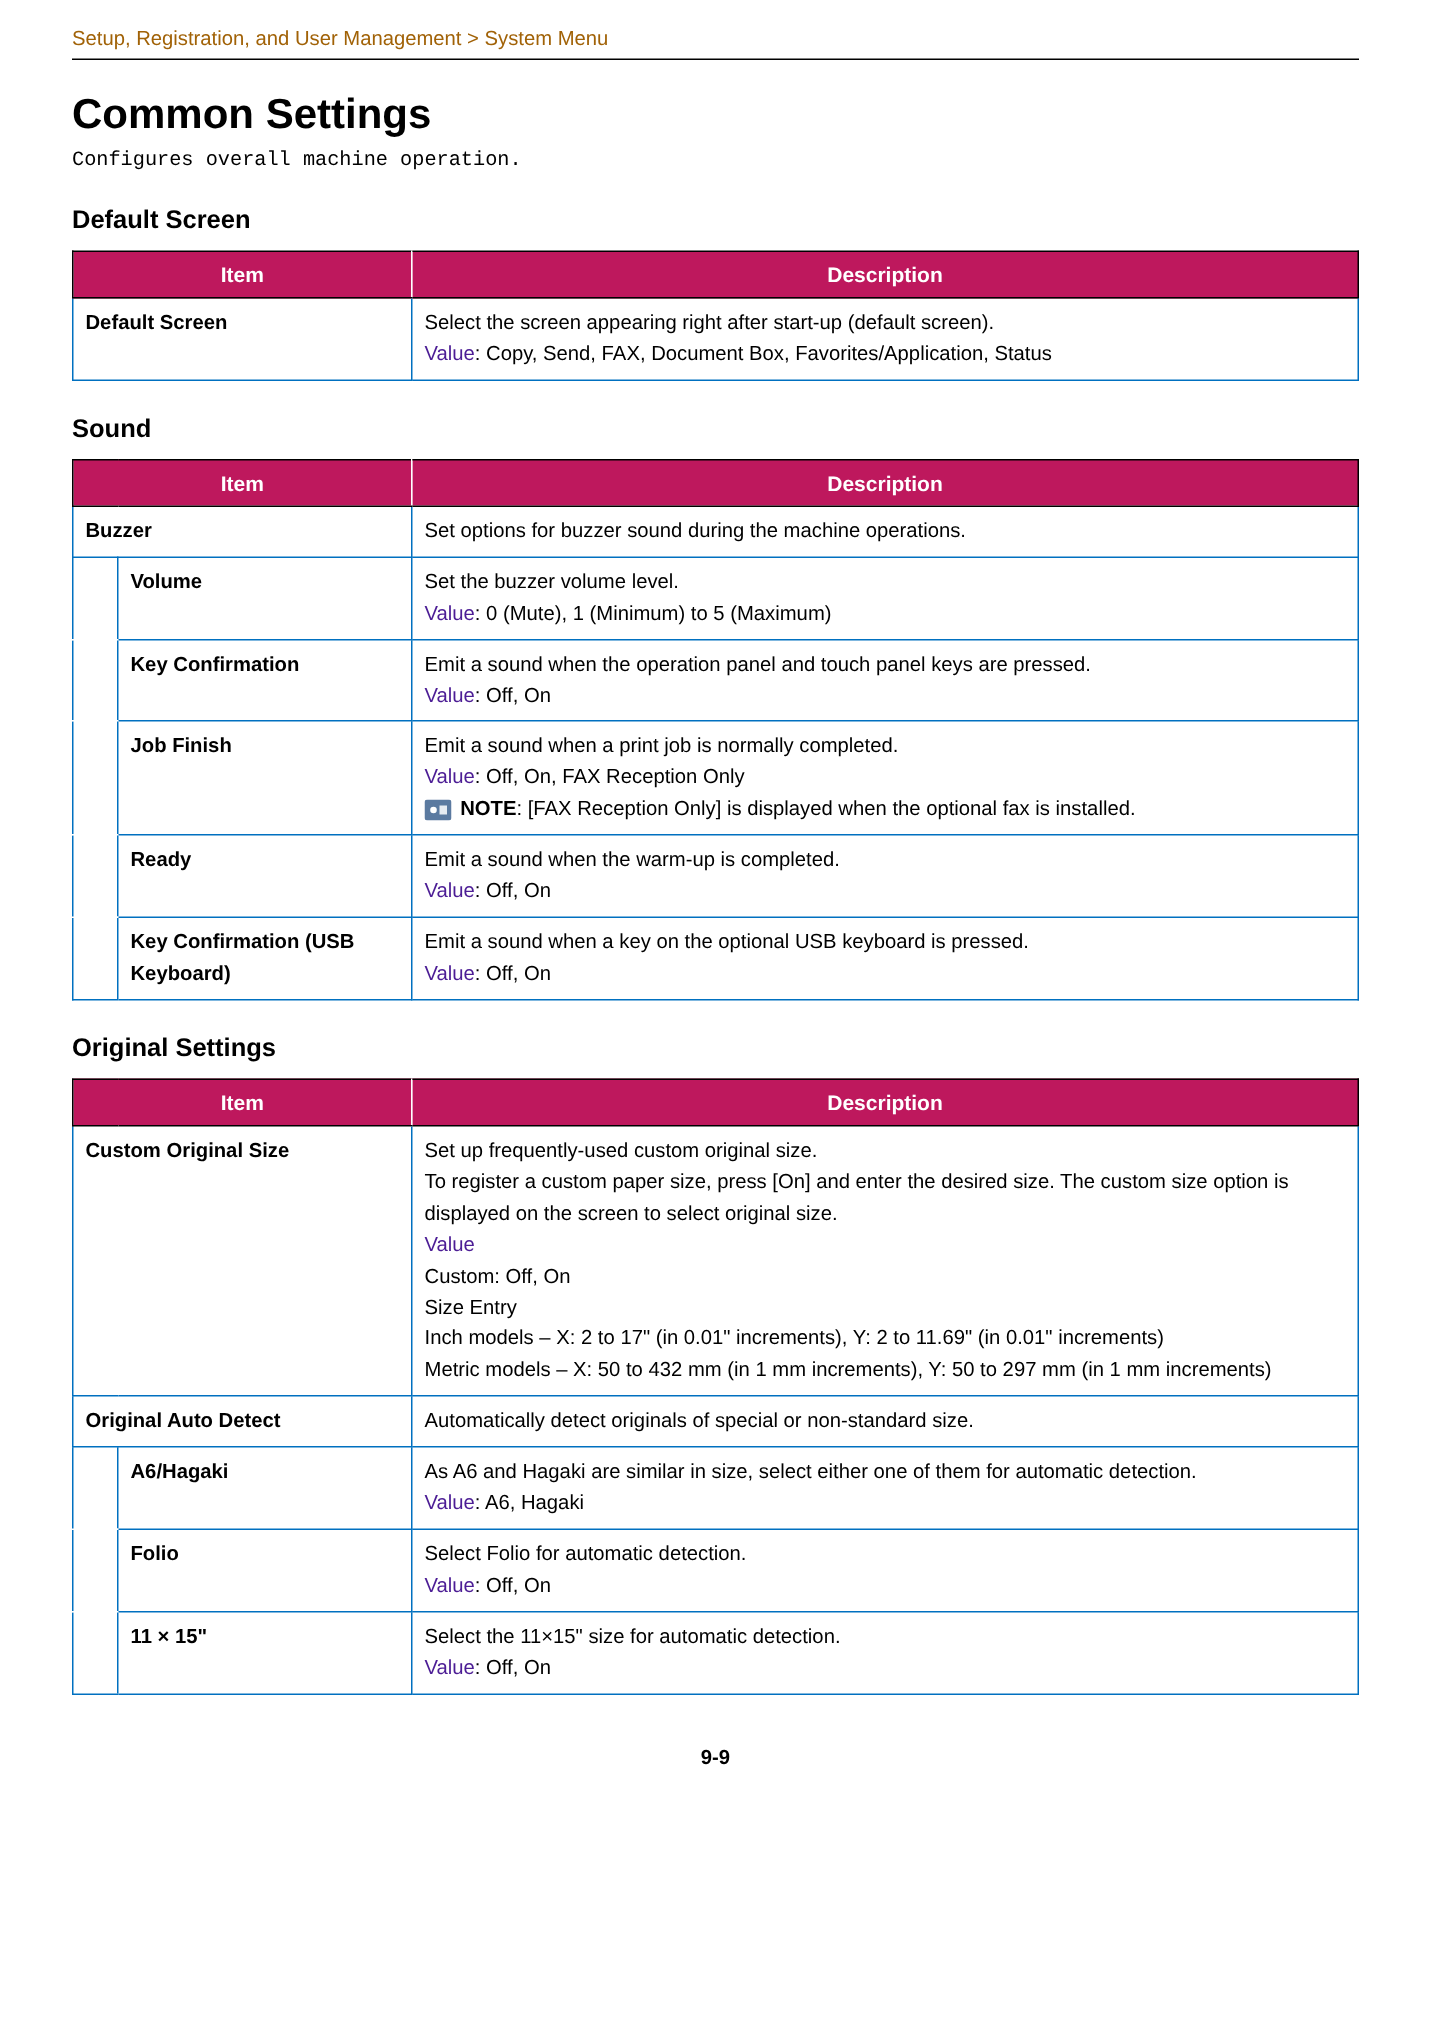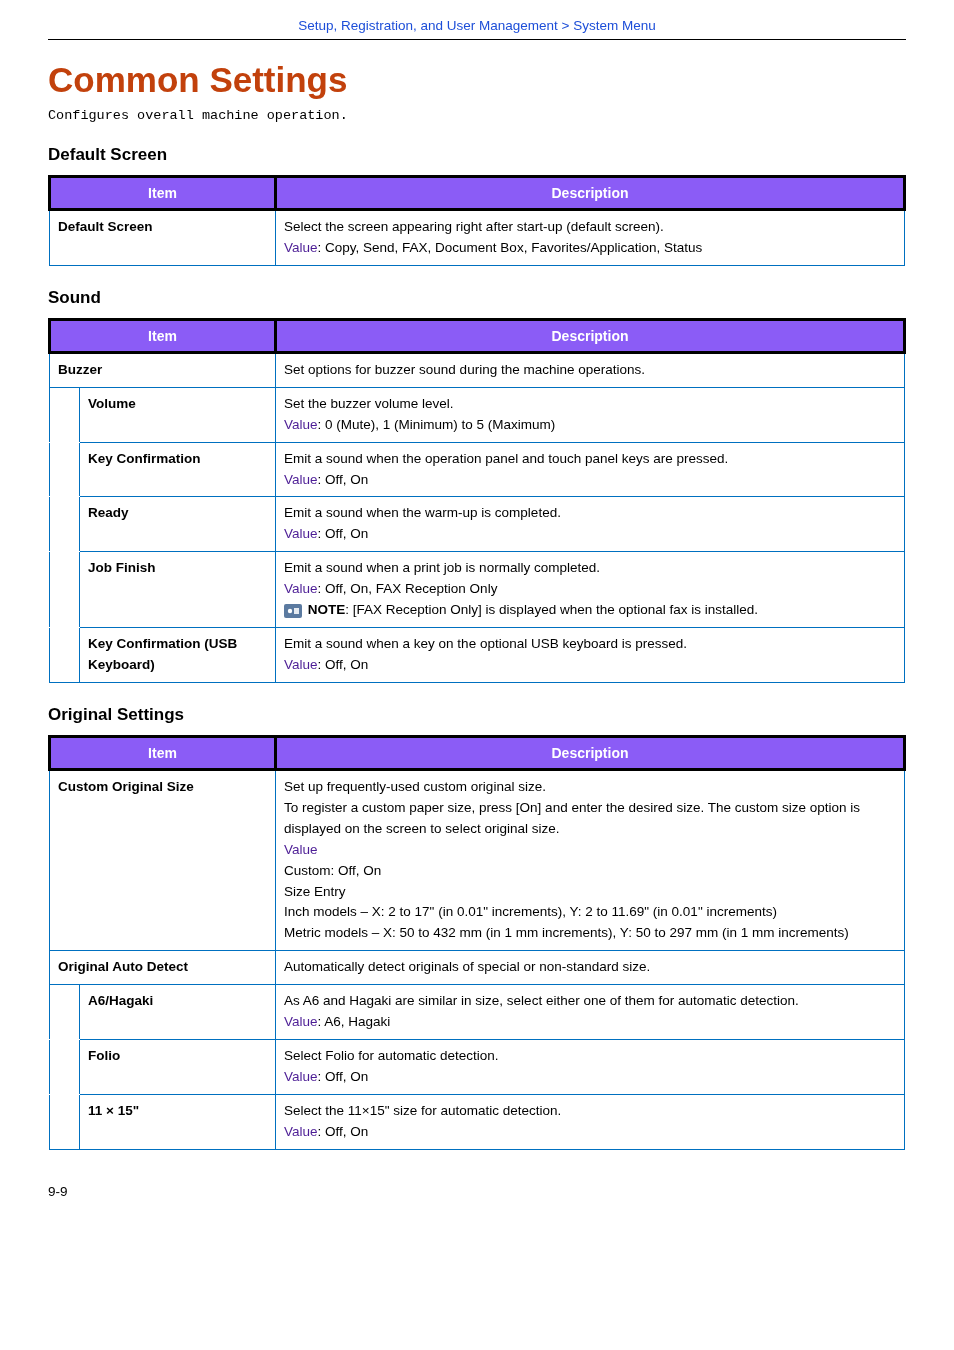--- a/index.html
+++ b/index.html
@@ -9,55 +9,54 @@
     font-size: 13.5px;
     color: #000;
     background: #fff;
     width: 954px;
   }
   .page {
     padding: 18px 48px 40px 48px;
   }
   .breadcrumb {
     font-size: 13.5px;
-    color: #1d4ed8;
+    color: #a16207;
     padding-bottom: 6px;
     border-bottom: 1px solid #000;
     margin-bottom: 20px;
-    text-align: center;
   }
   h1.main-title {
-    color: #c2410c;
-    font-size: 35px;
+    color: #000000;
+    font-size: 28px;
     font-weight: bold;
     margin: 10px 0 8px 0;
   }
   .subtitle {
     margin: 4px 0 20px 0;
     font-family: Liberation Mono, monospace;
   }
   h2.section {
     font-size: 17px;
     font-weight: bold;
     margin: 22px 0 10px 0;
     color: #000;
   }
   table.settings {
     width: 100%;
     border-collapse: collapse;
     table-layout: fixed;
     margin-bottom: 8px;
   }
   table.settings th {
-    background: #8b5cf6;
+    background: #be185d;
     color: #fff;
     font-weight: bold;
     font-size: 14px;
     text-align: center;
-    border: 3px solid #000000;
+    border: 1px solid #000000;
     padding: 7px 6px;
   }
   table.settings th.item-col { border-right: 1px solid #fff; }
   table.settings td {
     border: 1px solid #0070C0;
     padding: 6px 8px;
     vertical-align: top;
     line-height: 1.55;
   }
   .indent-cell {
@@ -70,23 +69,24 @@
   .label-cell { font-weight: bold; }
   .value { color: #4c1d95; }
   .note-icon {
     display: inline-block;
     width: 18px;
     height: 14px;
     vertical-align: middle;
     margin-right: 2px;
   }
   .footer {
-    text-align: left;
+    text-align: center;
     margin-top: 34px;
     font-size: 13.5px;
+    font-weight: bold;
   }
   col.col-indent { width: 30px; }
   col.col-label1 { width: 226px; }
   col.col-label2 { width: 196px; }
   col.col-desc { }
 </style>
 </head>
 <body>
 
 <div class="page">
@@ -144,40 +144,40 @@
     <tr>
       <td class="indent-cell"></td>
       <td class="label-cell">Key Confirmation</td>
       <td>
         <span>Emit a sound when the operation panel and touch panel keys are pressed.</span><br>
         <span class="value">Value</span><span>: Off, On</span>
       </td>
     </tr>
     <tr>
       <td class="indent-cell"></td>
-      <td class="label-cell">Ready</td>
-      <td>
-        <span>Emit a sound when the warm-up is completed.</span><br>
-        <span class="value">Value</span><span>: Off, On</span>
-      </td>
-    </tr>
-    <tr>
-      <td class="indent-cell"></td>
       <td class="label-cell">Job Finish</td>
       <td>
         <span>Emit a sound when a print job is normally completed.</span><br>
         <span class="value">Value</span><span>: Off, On, FAX Reception Only</span><br>
         <span class="note-icon">
           <svg width="18" height="14" viewBox="0 0 18 14">
                 <rect x="0" y="0" width="18" height="14" rx="2" fill="#5b7aa0"></rect>
                 <circle cx="6" cy="7" r="2.2" fill="#fff"></circle>
                 <path d="M10 4 L15 4 L15 10 L10 10 Z" fill="#fff" opacity="0.85"></path>
               </svg>
         </span>
         <b>NOTE</b><span>: [FAX Reception Only] is displayed when the optional fax is installed.</span>
+      </td>
+    </tr>
+    <tr>
+      <td class="indent-cell"></td>
+      <td class="label-cell">Ready</td>
+      <td>
+        <span>Emit a sound when the warm-up is completed.</span><br>
+        <span class="value">Value</span><span>: Off, On</span>
       </td>
     </tr>
     <tr>
       <td class="indent-cell last"></td>
       <td class="label-cell">Key Confirmation (USB Keyboard)</td>
       <td>
         <span>Emit a sound when a key on the optional USB keyboard is pressed.</span><br>
         <span class="value">Value</span><span>: Off, On</span>
       </td>
     </tr>

